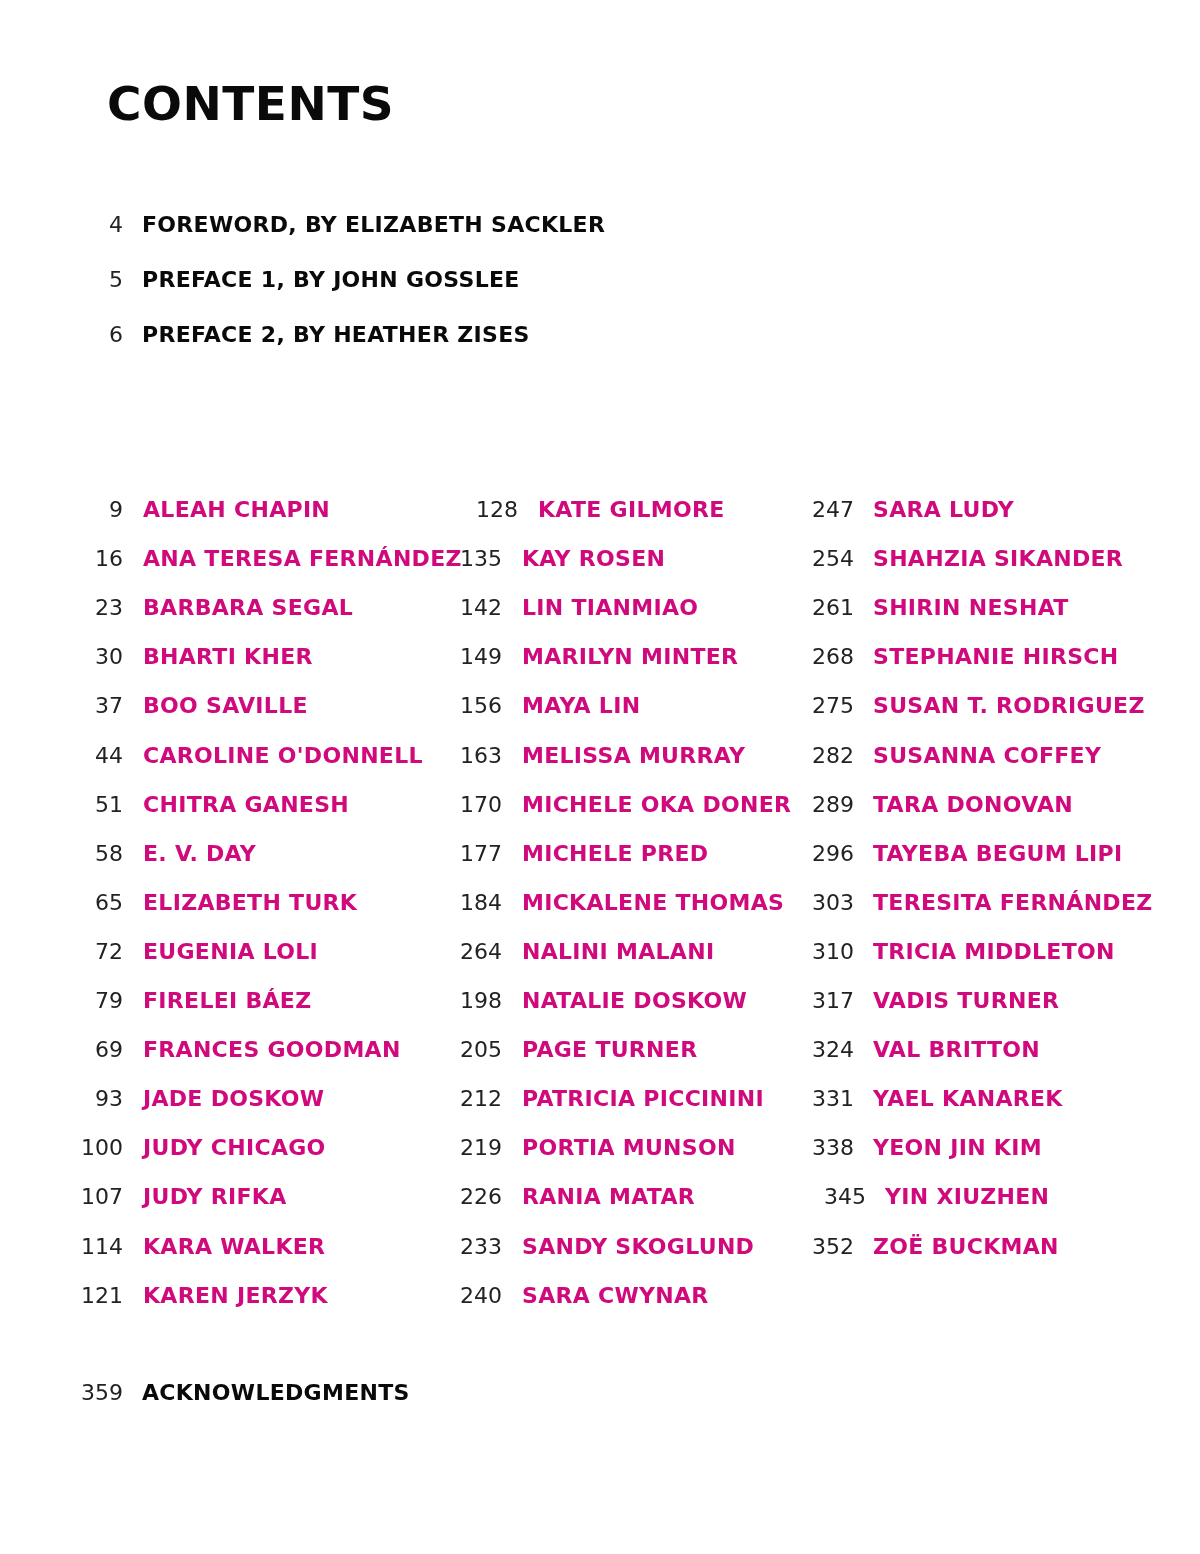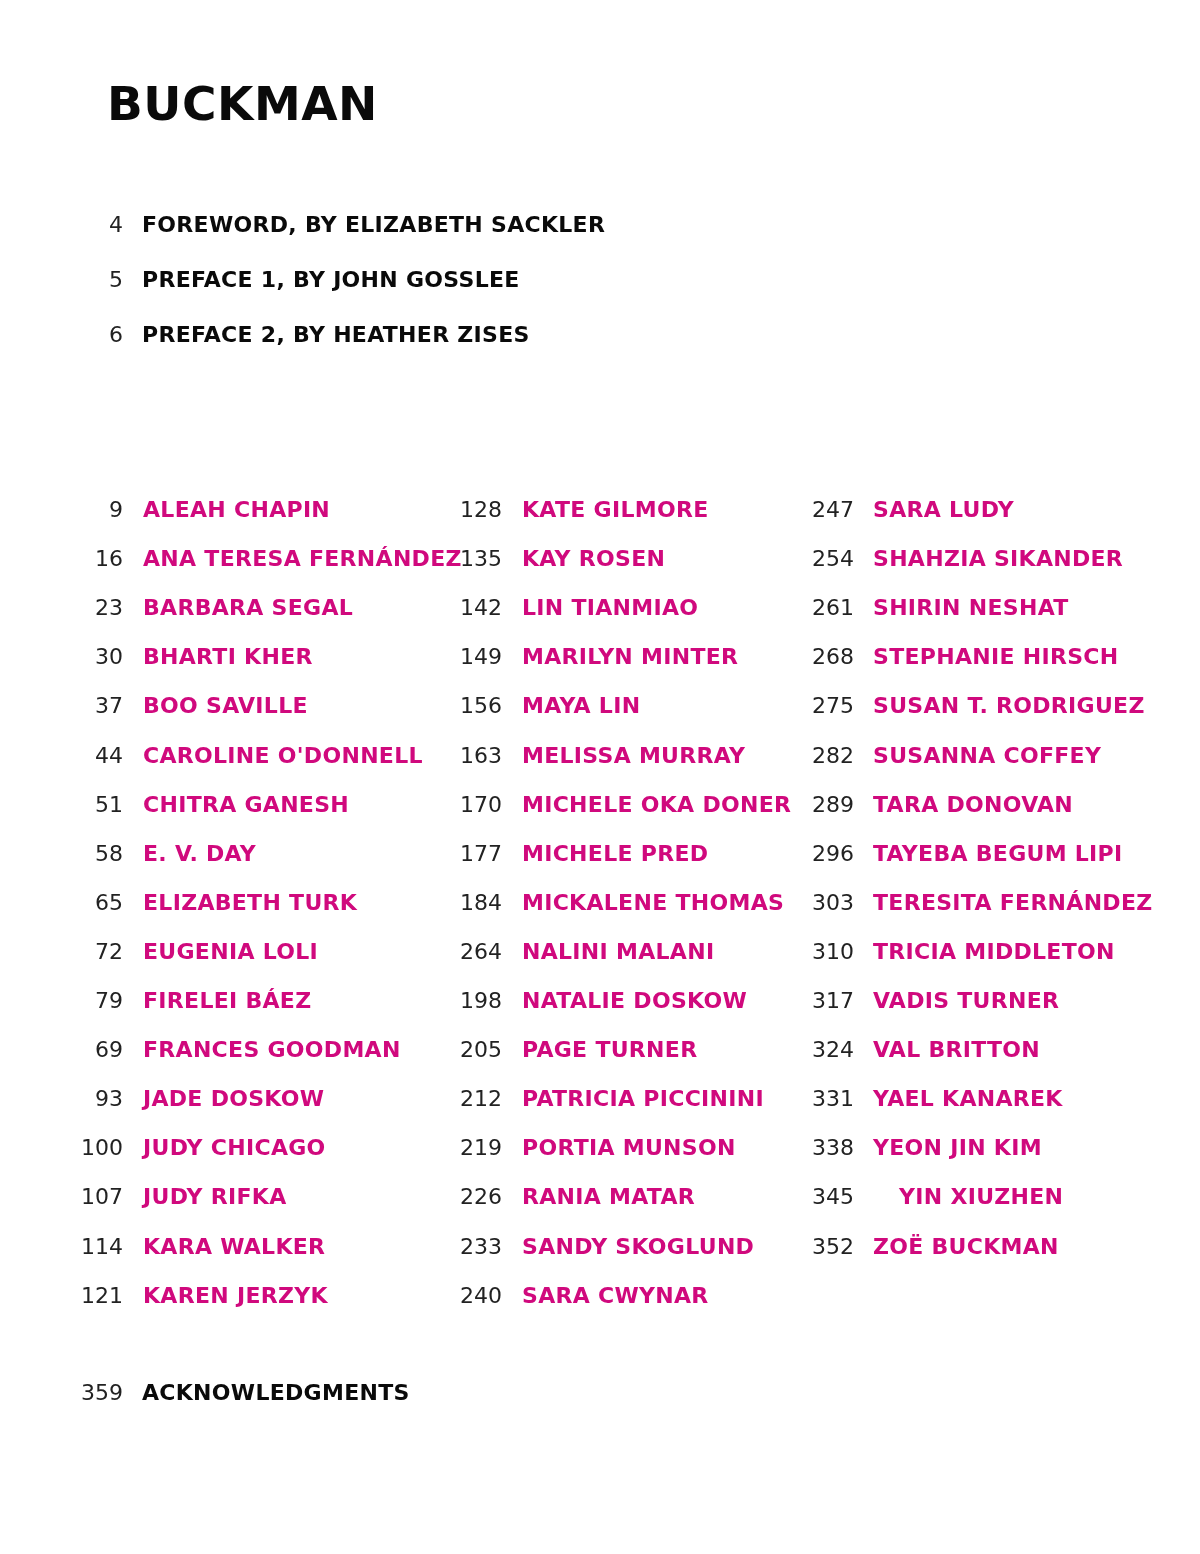--- a/index.html
+++ b/index.html
@@ -8,21 +8,21 @@
     .row { position: absolute; display: flex; align-items: baseline; white-space: nowrap; }
     .num { display: inline-block; text-align: right; font-weight: normal; color: #222; font-size: 22px; }
     .lbl { font-weight: bold; font-size: 22px; letter-spacing: 0.3px; }
     .black { color: #0a0a0a; }
     .pink { color: #d0097d; }
     .col { position: absolute; top: 497px; }
   </style>
 </head>
 <body>
 
-<h1 class="title">BUCKMAN</h1>
+<h1 class="title">CONTENTS</h1>
 
 <div>
   <div class="row" style="left:0; top:212px;">
     <span class="num" style="width:123px; padding-right:19px;">4</span>
     <span class="lbl black">FOREWORD, BY ELIZABETH SACKLER</span>
   </div>
   <div class="row" style="left:0; top:267px;">
     <span class="num" style="width:123px; padding-right:19px;">5</span>
     <span class="lbl black">PREFACE 1, BY JOHN GOSSLEE</span>
   </div>
@@ -96,21 +96,21 @@
     <div class="row" style="left: 0px; top: 736.5px;">
       <span class="num" style="width: 123px; padding-right: 20px;">114</span>
       <span class="lbl pink">KARA WALKER</span>
     </div>
     <div class="row" style="left: 0px; top: 785.6px;">
       <span class="num" style="width: 123px; padding-right: 20px;">121</span>
       <span class="lbl pink">KAREN JERZYK</span>
     </div>
   </div>
 <div id="col2" class="col" style="left:0;">
-    <div class="row" style="left: 0px; top: 0px; justify-content: space-between;">
+    <div class="row" style="left: 16px; top: 0px; justify-content: space-between;">
       <span class="num" style="width: 502px; padding-right: 20px;">128</span>
       <span class="lbl pink">KATE GILMORE</span>
     </div>
     <div class="row" style="left: 0px; top: 49.1px;">
       <span class="num" style="width: 502px; padding-right: 20px;">135</span>
       <span class="lbl pink">KAY ROSEN</span>
     </div>
     <div class="row" style="left: 0px; top: 98.2px;">
       <span class="num" style="width: 502px; padding-right: 20px;">142</span>
       <span class="lbl pink">LIN TIANMIAO</span>
@@ -222,21 +222,21 @@
       <span class="lbl pink">VAL BRITTON</span>
     </div>
     <div class="row" style="left: 0px; top: 589.2px;">
       <span class="num" style="width: 854px; padding-right: 19px; text-align: right;">331</span>
       <span class="lbl pink">YAEL KANAREK</span>
     </div>
     <div class="row" style="left: 0px; top: 638.3px;">
       <span class="num" style="width: 854px; padding-right: 19px;">338</span>
       <span class="lbl pink">YEON JIN KIM</span>
     </div>
-    <div class="row" style="left: 0px; top: 687.4px; gap: 26px;">
+    <div class="row" style="left: 12px; top: 687.4px;">
       <span class="num" style="width: 854px; padding-right: 19px;">345</span>
       <span class="lbl pink">YIN XIUZHEN</span>
     </div>
     <div class="row" style="left: 0px; top: 736.5px;">
       <span class="num" style="width: 854px; padding-right: 19px;">352</span>
       <span class="lbl pink">ZOË BUCKMAN</span>
     </div>
   </div>
 
 <div class="row" style="left:0; top:1380px;">

